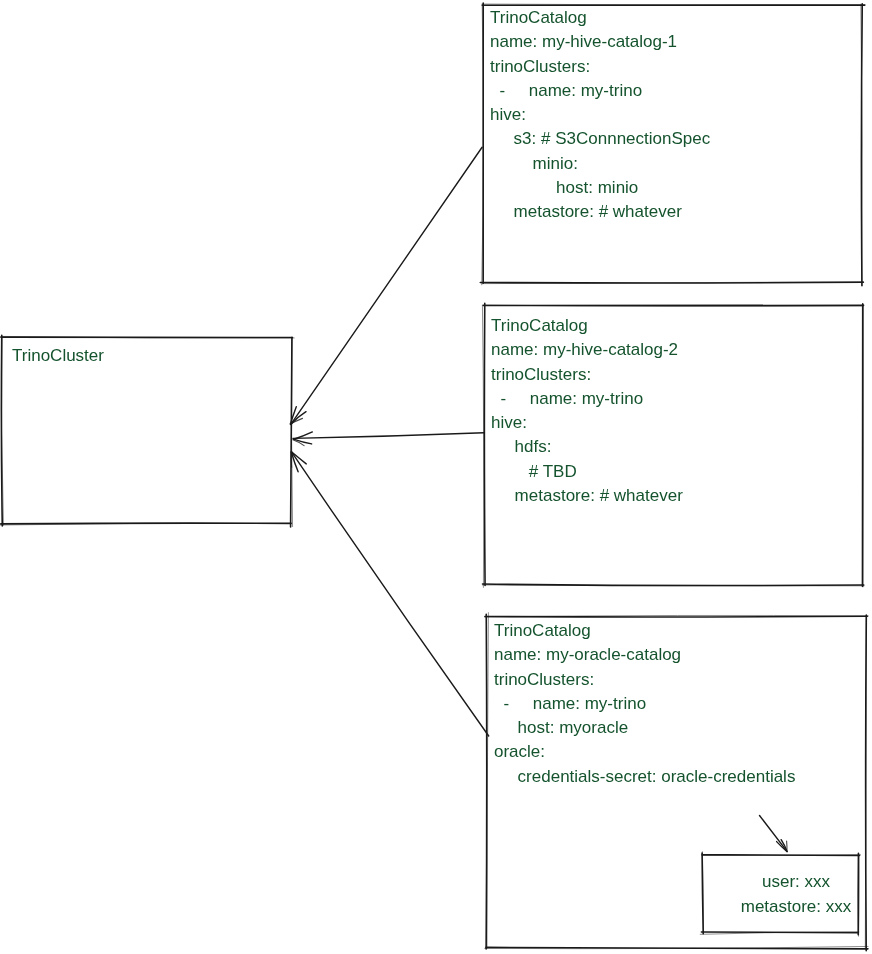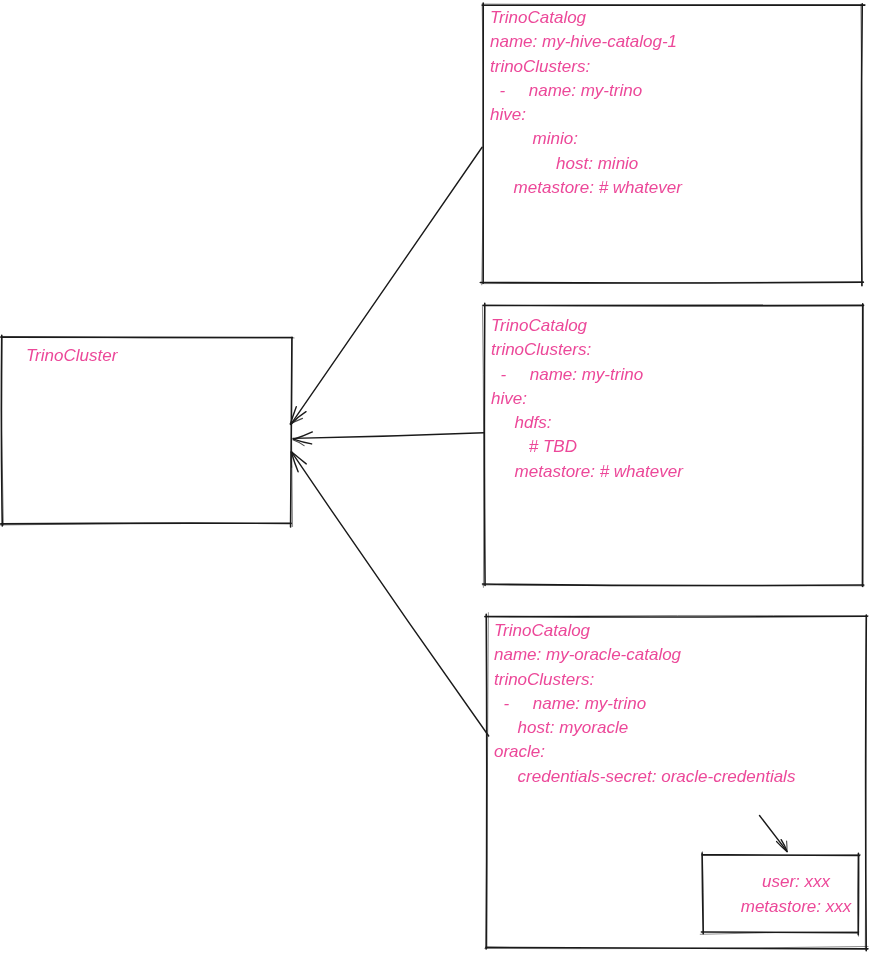--- a/index.html
+++ b/index.html
@@ -19,22 +19,21 @@
     pointer-events: none;
   }
   .node {
     position: absolute;
     box-sizing: border-box;
   }
   .node .ln {
     white-space: pre;
     font-size: 17px;
     line-height: 24.3px;
-    color: #ec4899;
-    font-style: italic;
+    color: #14532d;
   }
   .secret {
     display: flex;
     flex-direction: column;
     align-items: center;
     justify-content: center;
     text-align: center;
   }
   .secret .ln { line-height: 25px; }
 </style>
@@ -113,37 +112,39 @@
         <path d="M291.43133495151994 451.8375947330147 Q299.32298563124164 458.4751653703737 306.2378326190546 463.88525127725063" fill="none" stroke="#1a1a1a" stroke-width="1.4" stroke-linecap="round"></path>
       </g>
     <g id="g-arrow-secret">
         <path d="M759.5132835034747 815.4951654255856 Q772.8885768763255 832.9371691007353 787.2328016600571 851.5795062013436" fill="none" stroke="#1a1a1a" stroke-width="1.4" stroke-linecap="round"></path>
         <path d="M786.689718900621 850.3810074537993 Q785.0465589701435 845.9330413681344 781.1536403859508 839.6158765174599" fill="none" stroke="#1a1a1a" stroke-width="1.4" stroke-linecap="round"></path>
         <path d="M786.9575012043118 851.4417684081942 Q787.0704905794631 845.793008349565 786.5905592530361 841.132585059682" fill="none" stroke="#1a1a1a" stroke-width="1.1" stroke-linecap="round" opacity="0.8"></path>
         <path d="M786.879801652953 851.5513576533646 Q780.6840925746283 845.9522184915958 776.615375761364 841.6081538799639" fill="none" stroke="#1a1a1a" stroke-width="1.4" stroke-linecap="round"></path>
       </g>
   </svg>
 
-  <div class="node" style="left:2px; top:338px; width:289px; height:186px; padding:6px 0 0 24px;">
+  <div class="node" style="left:2px; top:338px; width:289px; height:186px; padding:6px 0 0 10px;">
     <div class="ln">TrinoCluster</div>
   </div>
 
   <div class="node" style="left:483px; top:5px; width:379px; height:278px; padding:1px 0 0 7px;">
     <div class="ln">TrinoCatalog</div>
     <div class="ln">name: my-hive-catalog-1</div>
     <div class="ln">trinoClusters:</div>
     <div class="ln">  -     name: my-trino</div>
     <div class="ln">hive:</div>
+    <div class="ln">     s3: # S3ConnnectionSpec</div>
     <div class="ln">         minio:</div>
     <div class="ln">              host: minio</div>
     <div class="ln">     metastore: # whatever</div>
   </div>
 
   <div class="node" style="left:484px; top:306px; width:378px; height:279px; padding:8px 0 0 7px;">
     <div class="ln">TrinoCatalog</div>
+    <div class="ln">name: my-hive-catalog-2</div>
     <div class="ln">trinoClusters:</div>
     <div class="ln">  -     name: my-trino</div>
     <div class="ln">hive:</div>
     <div class="ln">     hdfs:</div>
     <div class="ln">        # TBD</div>
     <div class="ln">     metastore: # whatever</div>
   </div>
 
   <div class="node" style="left:487px; top:616px; width:379px; height:332px; padding:3px 0 0 7px;">
     <div class="ln">TrinoCatalog</div>

